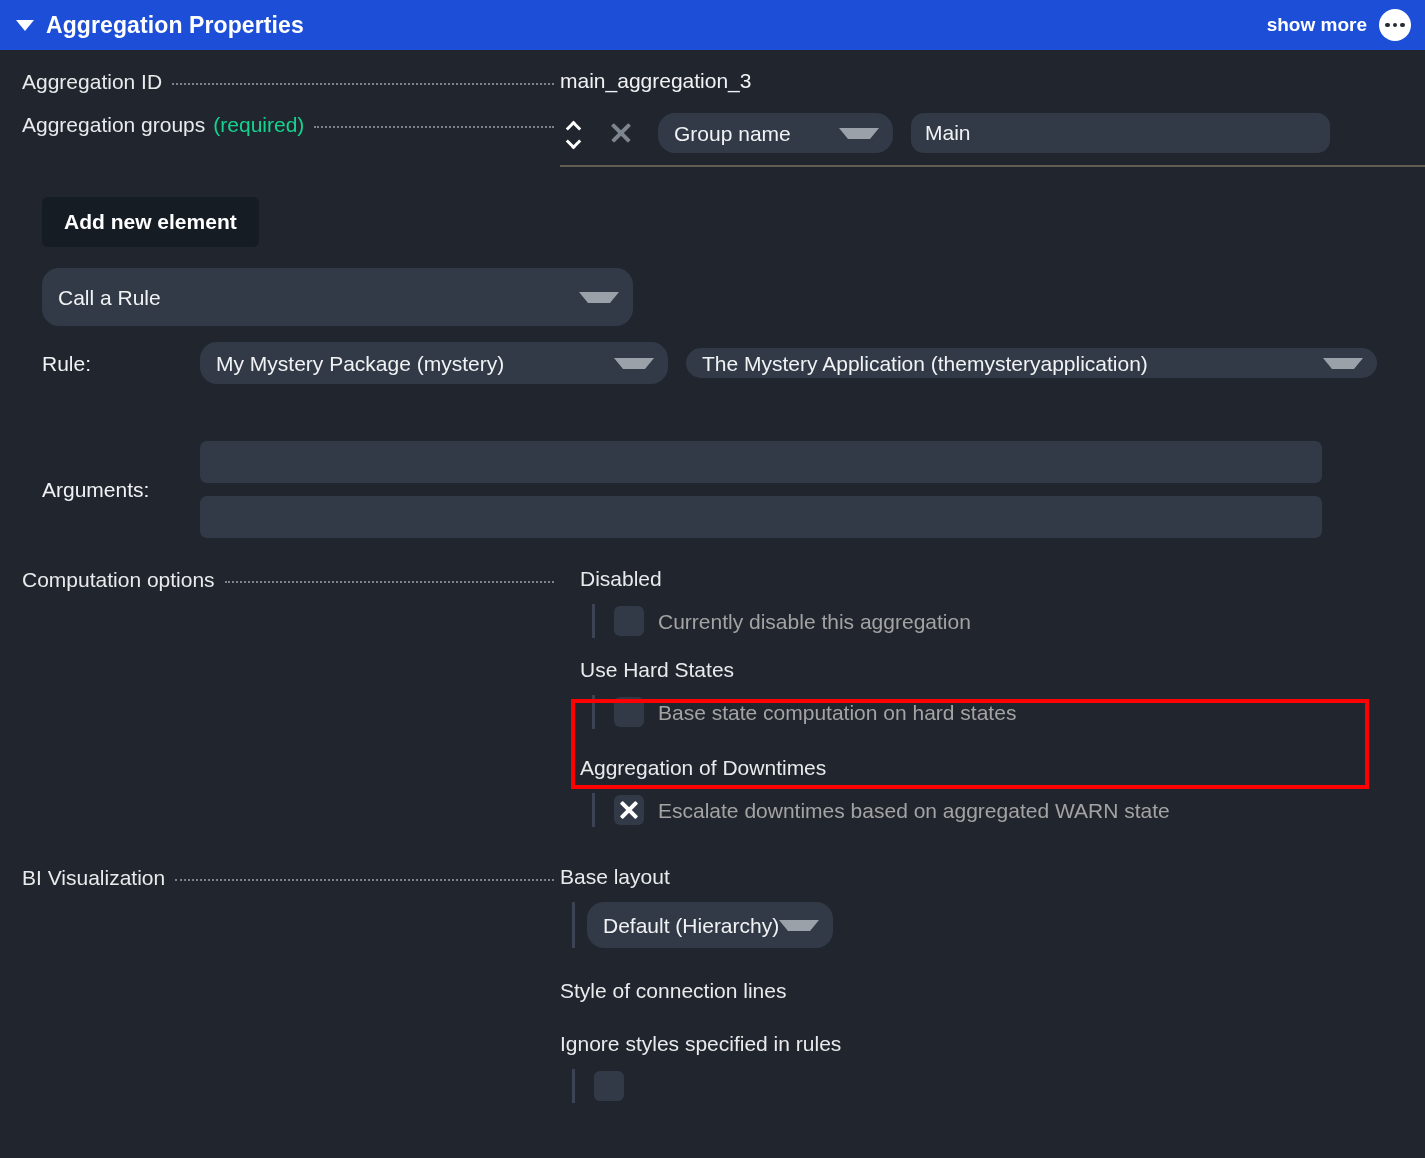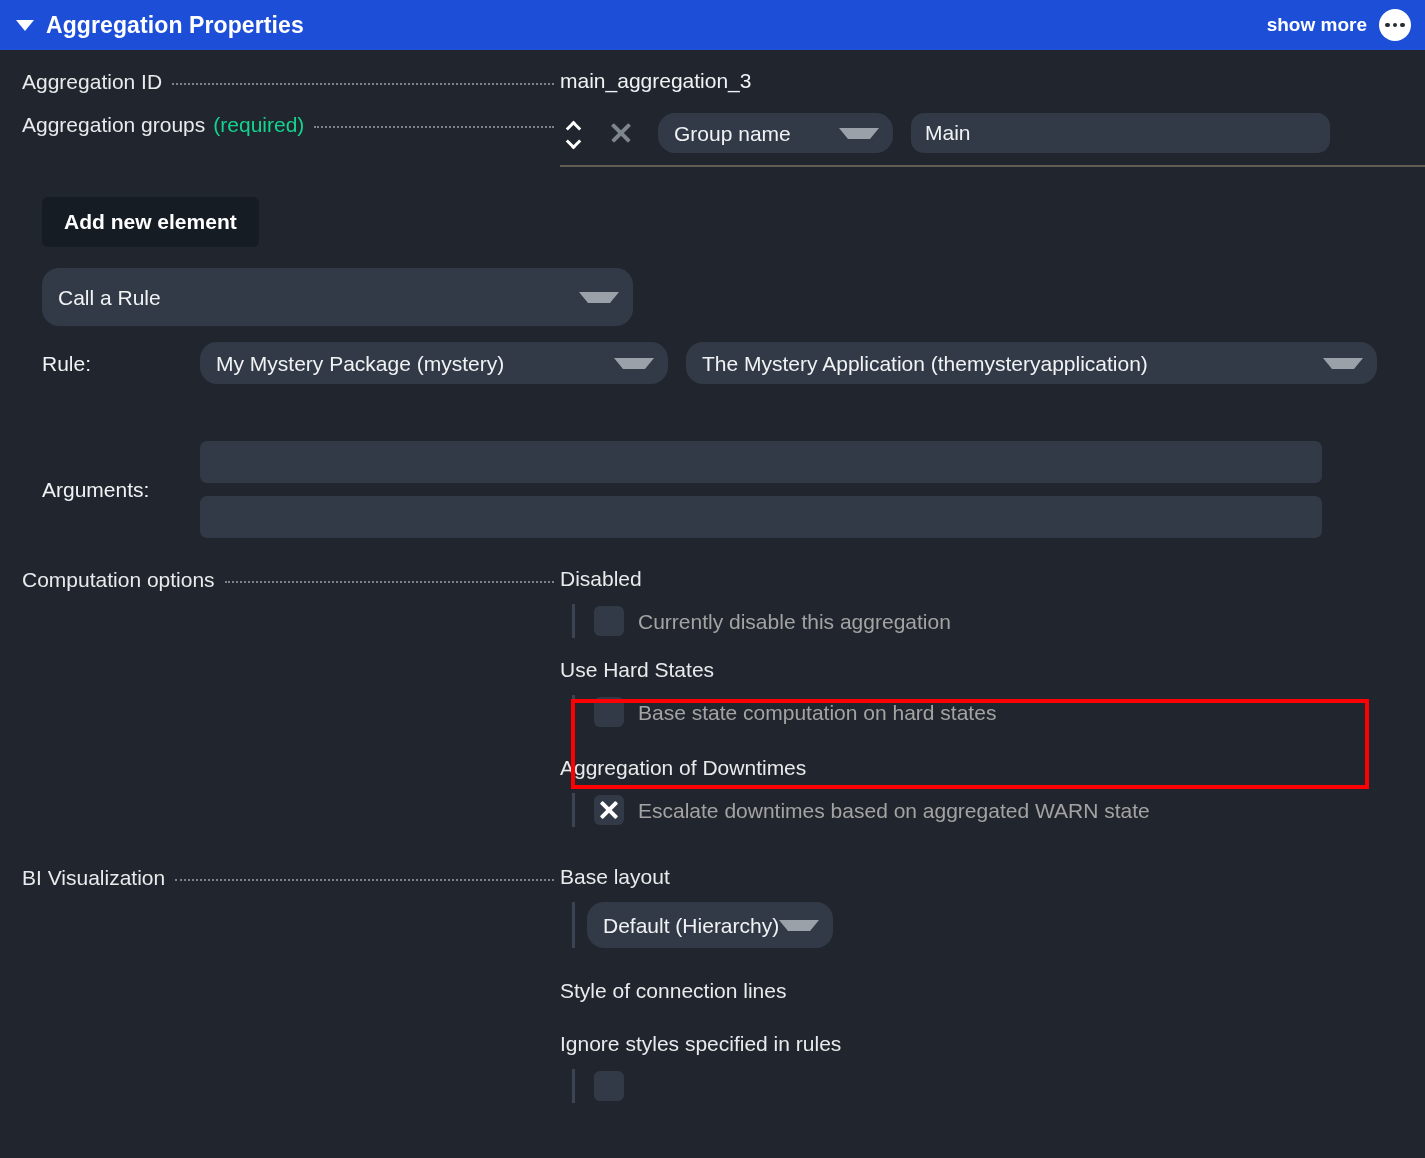--- a/index.html
+++ b/index.html
@@ -345,39 +345,39 @@
   </div>
 
   <div class="form-row" style="margin-top:16px;">
     <div style="width:42px;flex:0 0 42px;"></div>
     <div style="flex:1 1 auto;display:flex;align-items:center;">
       <span class="plain-value" style="width:158px;flex:0 0 158px;">Rule:</span>
       <div class="dd" style="width:468px;height:42px;">
         <span class="dd-text">My Mystery Package (mystery)</span>
         <span class="caret"></span>
       </div>
-      <div class="dd" style="width:691px;height:42px;margin-left:18px;">
+      <div class="dd" style="width:691px;height:30px;margin-left:18px;">
         <span class="dd-text">The Mystery Application (themysteryapplication)</span>
         <span class="caret"></span>
       </div>
     </div>
   </div>
 
   <div class="form-row" style="margin-top:13px;">
     <div style="width:42px;flex:0 0 42px;"></div>
     <div style="flex:1 1 auto;display:flex;align-items:center;margin-top:44px;">
       <span class="plain-value" style="width:158px;flex:0 0 158px;">Arguments:</span>
       <div style="display:flex;flex-direction:column;gap:13px;width:1122px;">
         <input class="txt" style="height: 42px; width: 100%;" value="">
         <input class="txt" style="height: 42px; width: 100%;" value="">
       </div>
     </div>
   </div>
 
-  <div class="form-row" style="margin-top:30px;">
+  <div class="form-row" style="margin-top:30px;gap:20px;">
     <div class="label-col">
       <span class="lbl">Computation options</span>
       <span class="leader"></span>
     </div>
     <div class="value-col">
 
       <div class="opt-group">
         <div class="opt-title">Disabled</div>
         <div class="indent-row">
           <span class="guide"></span>

